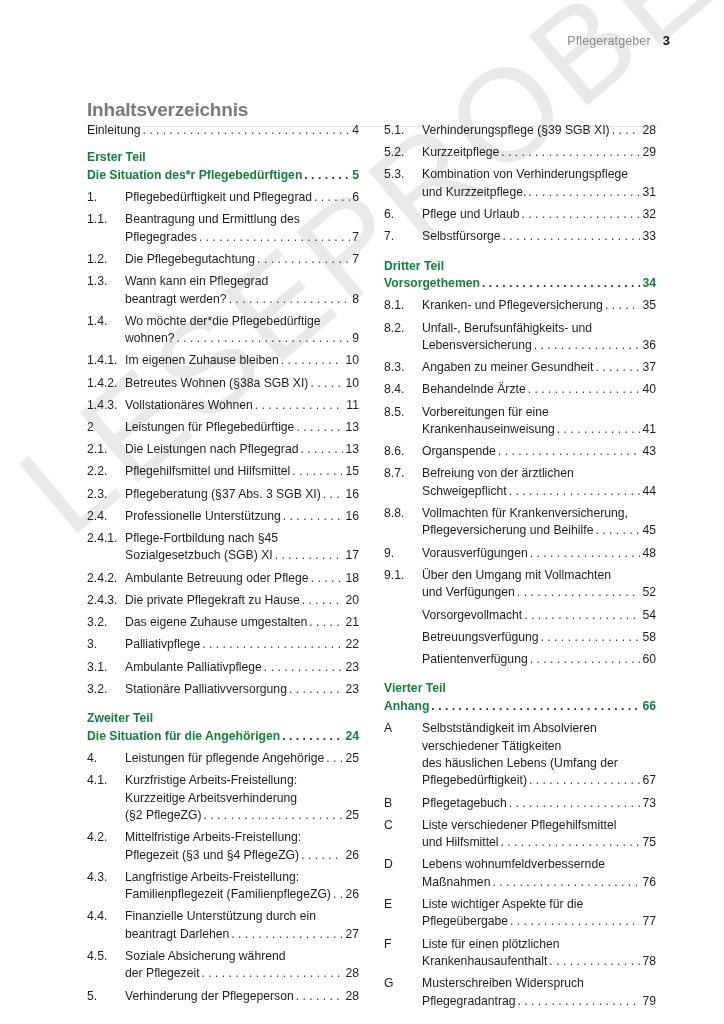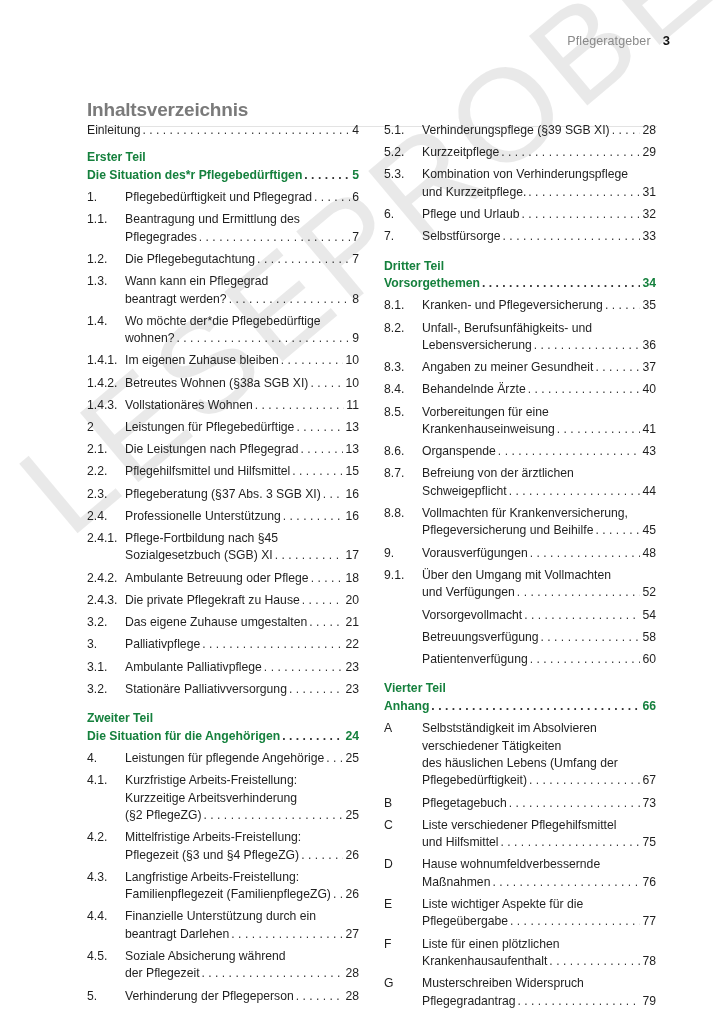--- a/index.html
+++ b/index.html
@@ -597,21 +597,21 @@
         <div class="lastline">
           <span class="txt">und Hilfsmittel</span>
           <span class="dots"></span>
           <span class="pg">75</span>
         </div>
       </div>
     </div>
     <div class="entry">
       <span class="num">D</span>
       <div class="body">
-        <span class="line">Hause wohnumfeldverbessernde</span>
+        <span class="line">Lebens wohnumfeldverbessernde</span>
         <div class="lastline">
           <span class="txt">Maßnahmen</span>
           <span class="dots"></span>
           <span class="pg">76</span>
         </div>
       </div>
     </div>
     <div class="entry">
       <span class="num">E</span>
       <div class="body">

